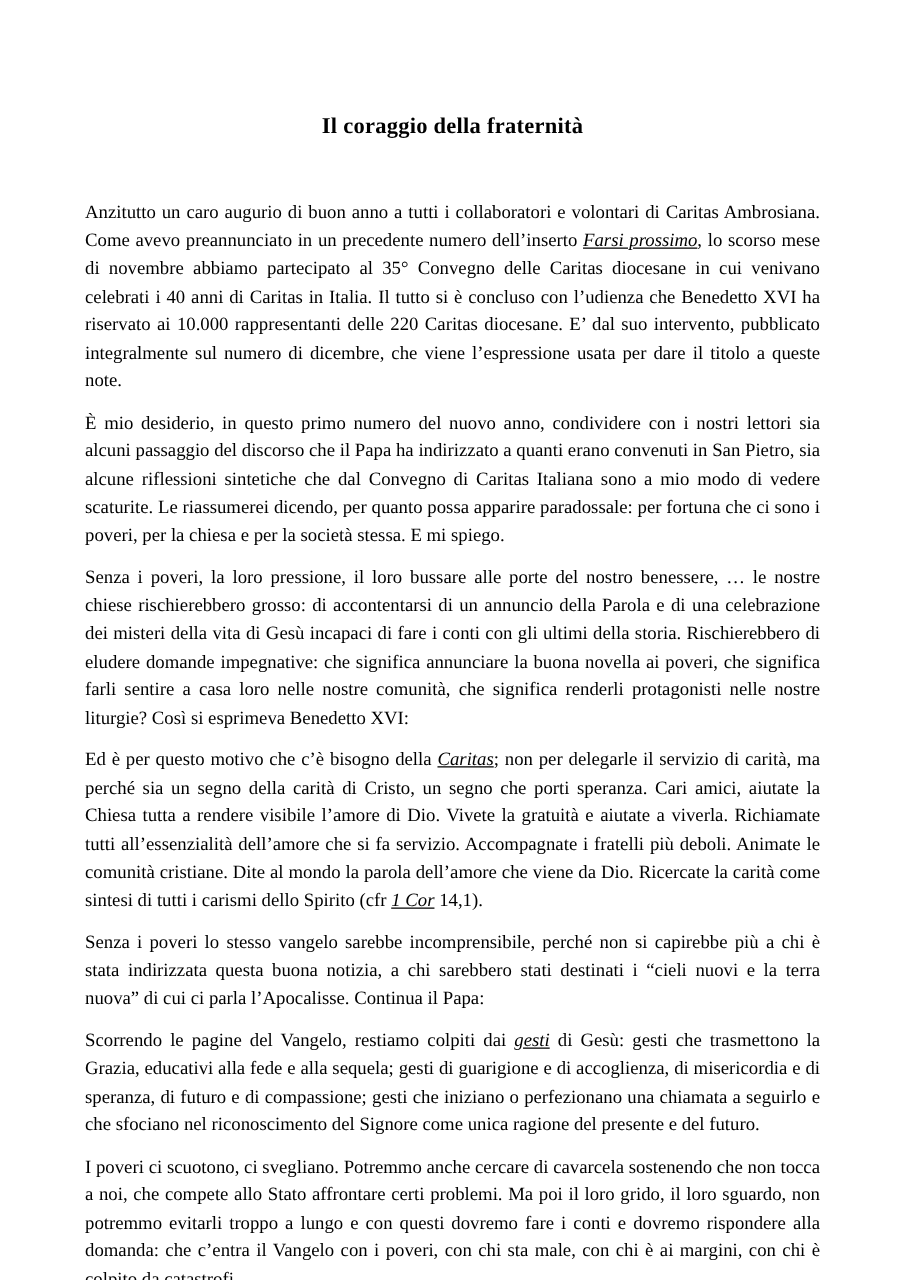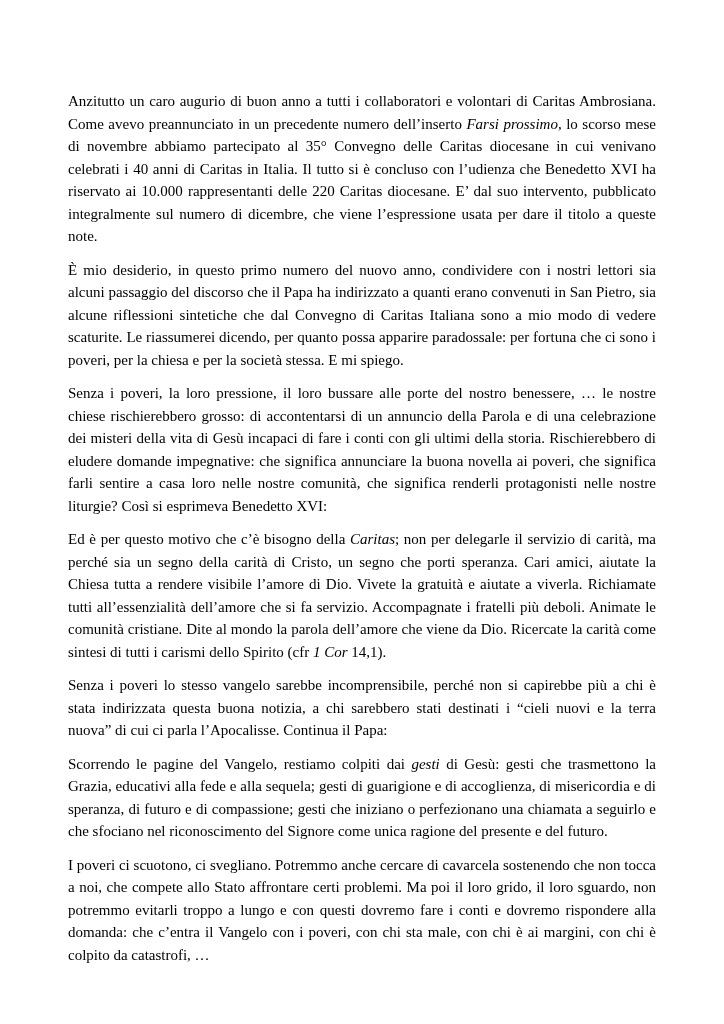--- a/index.html
+++ b/index.html
@@ -29,26 +29,28 @@
   .doc-body p {
     font-size: 15px;
     line-height: 22.5px;
     text-align: justify;
     margin: 0 0 11px 0;
   }
   .doc-body p.quote {
   }
   .italic {
     font-style: italic;
+    text-decoration: underline;
   }
 </style>
 </head>
 <body>
 
 <div class="page">
+  <h1 class="doc-title">Il coraggio della fraternità</h1>
   <div class="doc-body">
       <p class=""><span>Anzitutto un caro augurio di buon anno a tutti i collaboratori e volontari di Caritas Ambrosiana. Come avevo preannunciato in un precedente numero dell’inserto </span><span class="italic">Farsi prossimo</span><span>, lo scorso mese di novembre abbiamo partecipato al 35° Convegno delle Caritas diocesane in cui venivano celebrati i 40 anni di Caritas in Italia. Il tutto si è concluso con l’udienza che Benedetto XVI ha riservato ai 10.000 rappresentanti delle 220 Caritas diocesane. E’ dal suo intervento, pubblicato integralmente sul numero di dicembre, che viene l’espressione usata per dare il titolo a queste note.</span></p>
       <p class=""><span>È mio desiderio, in questo primo numero del nuovo anno, condividere con i nostri lettori sia alcuni passaggio del discorso che il Papa ha indirizzato a quanti erano convenuti in San Pietro, sia alcune riflessioni sintetiche che dal Convegno di Caritas Italiana sono a mio modo di vedere scaturite. Le riassumerei dicendo, per quanto possa apparire paradossale: per fortuna che ci sono i poveri, per la chiesa e per la società stessa. E mi spiego.</span></p>
       <p class=""><span>Senza i poveri, la loro pressione, il loro bussare alle porte del nostro benessere, … le nostre chiese rischierebbero grosso: di accontentarsi di un annuncio della Parola e di una celebrazione dei misteri della vita di Gesù incapaci di fare i conti con gli ultimi della storia. Rischierebbero di eludere domande impegnative: che significa annunciare la buona novella ai poveri, che significa farli sentire a casa loro nelle nostre comunità, che significa renderli protagonisti nelle nostre liturgie? Così si esprimeva Benedetto XVI:</span></p>
       <p class="quote"><span>Ed è per questo motivo che c’è bisogno della </span><span class="italic">Caritas</span><span>; non per delegarle il servizio di carità, ma perché sia un segno della carità di Cristo, un segno che porti speranza. Cari amici, aiutate la Chiesa tutta a rendere visibile l’amore di Dio. Vivete la gratuità e aiutate a viverla. Richiamate tutti all’essenzialità dell’amore che si fa servizio. Accompagnate i fratelli più deboli. Animate le comunità cristiane. Dite al mondo la parola dell’amore che viene da Dio. Ricercate la carità come sintesi di tutti i carismi dello Spirito (cfr </span><span class="italic">1 Cor</span><span> 14,1).</span></p>
       <p class=""><span>Senza i poveri lo stesso vangelo sarebbe incomprensibile, perché non si capirebbe più a chi è stata indirizzata questa buona notizia, a chi sarebbero stati destinati i “cieli nuovi e la terra nuova” di cui ci parla l’Apocalisse. Continua il Papa:</span></p>
       <p class="quote"><span>Scorrendo le pagine del Vangelo, restiamo colpiti dai </span><span class="italic">gesti</span><span> di Gesù: gesti che trasmettono la Grazia, educativi alla fede e alla sequela; gesti di guarigione e di accoglienza, di misericordia e di speranza, di futuro e di compassione; gesti che iniziano o perfezionano una chiamata a seguirlo e che sfociano nel riconoscimento del Signore come unica ragione del presente e del futuro.</span></p>
       <p class=""><span>I poveri ci scuotono, ci svegliano. Potremmo anche cercare di cavarcela sostenendo che non tocca a noi, che compete allo Stato affrontare certi problemi. Ma poi il loro grido, il loro sguardo, non potremmo evitarli troppo a lungo e con questi dovremo fare i conti e dovremo rispondere alla domanda: che c’entra il Vangelo con i poveri, con chi sta male, con chi è ai margini, con chi è colpito da catastrofi, …</span></p>
     </div>
 </div>

